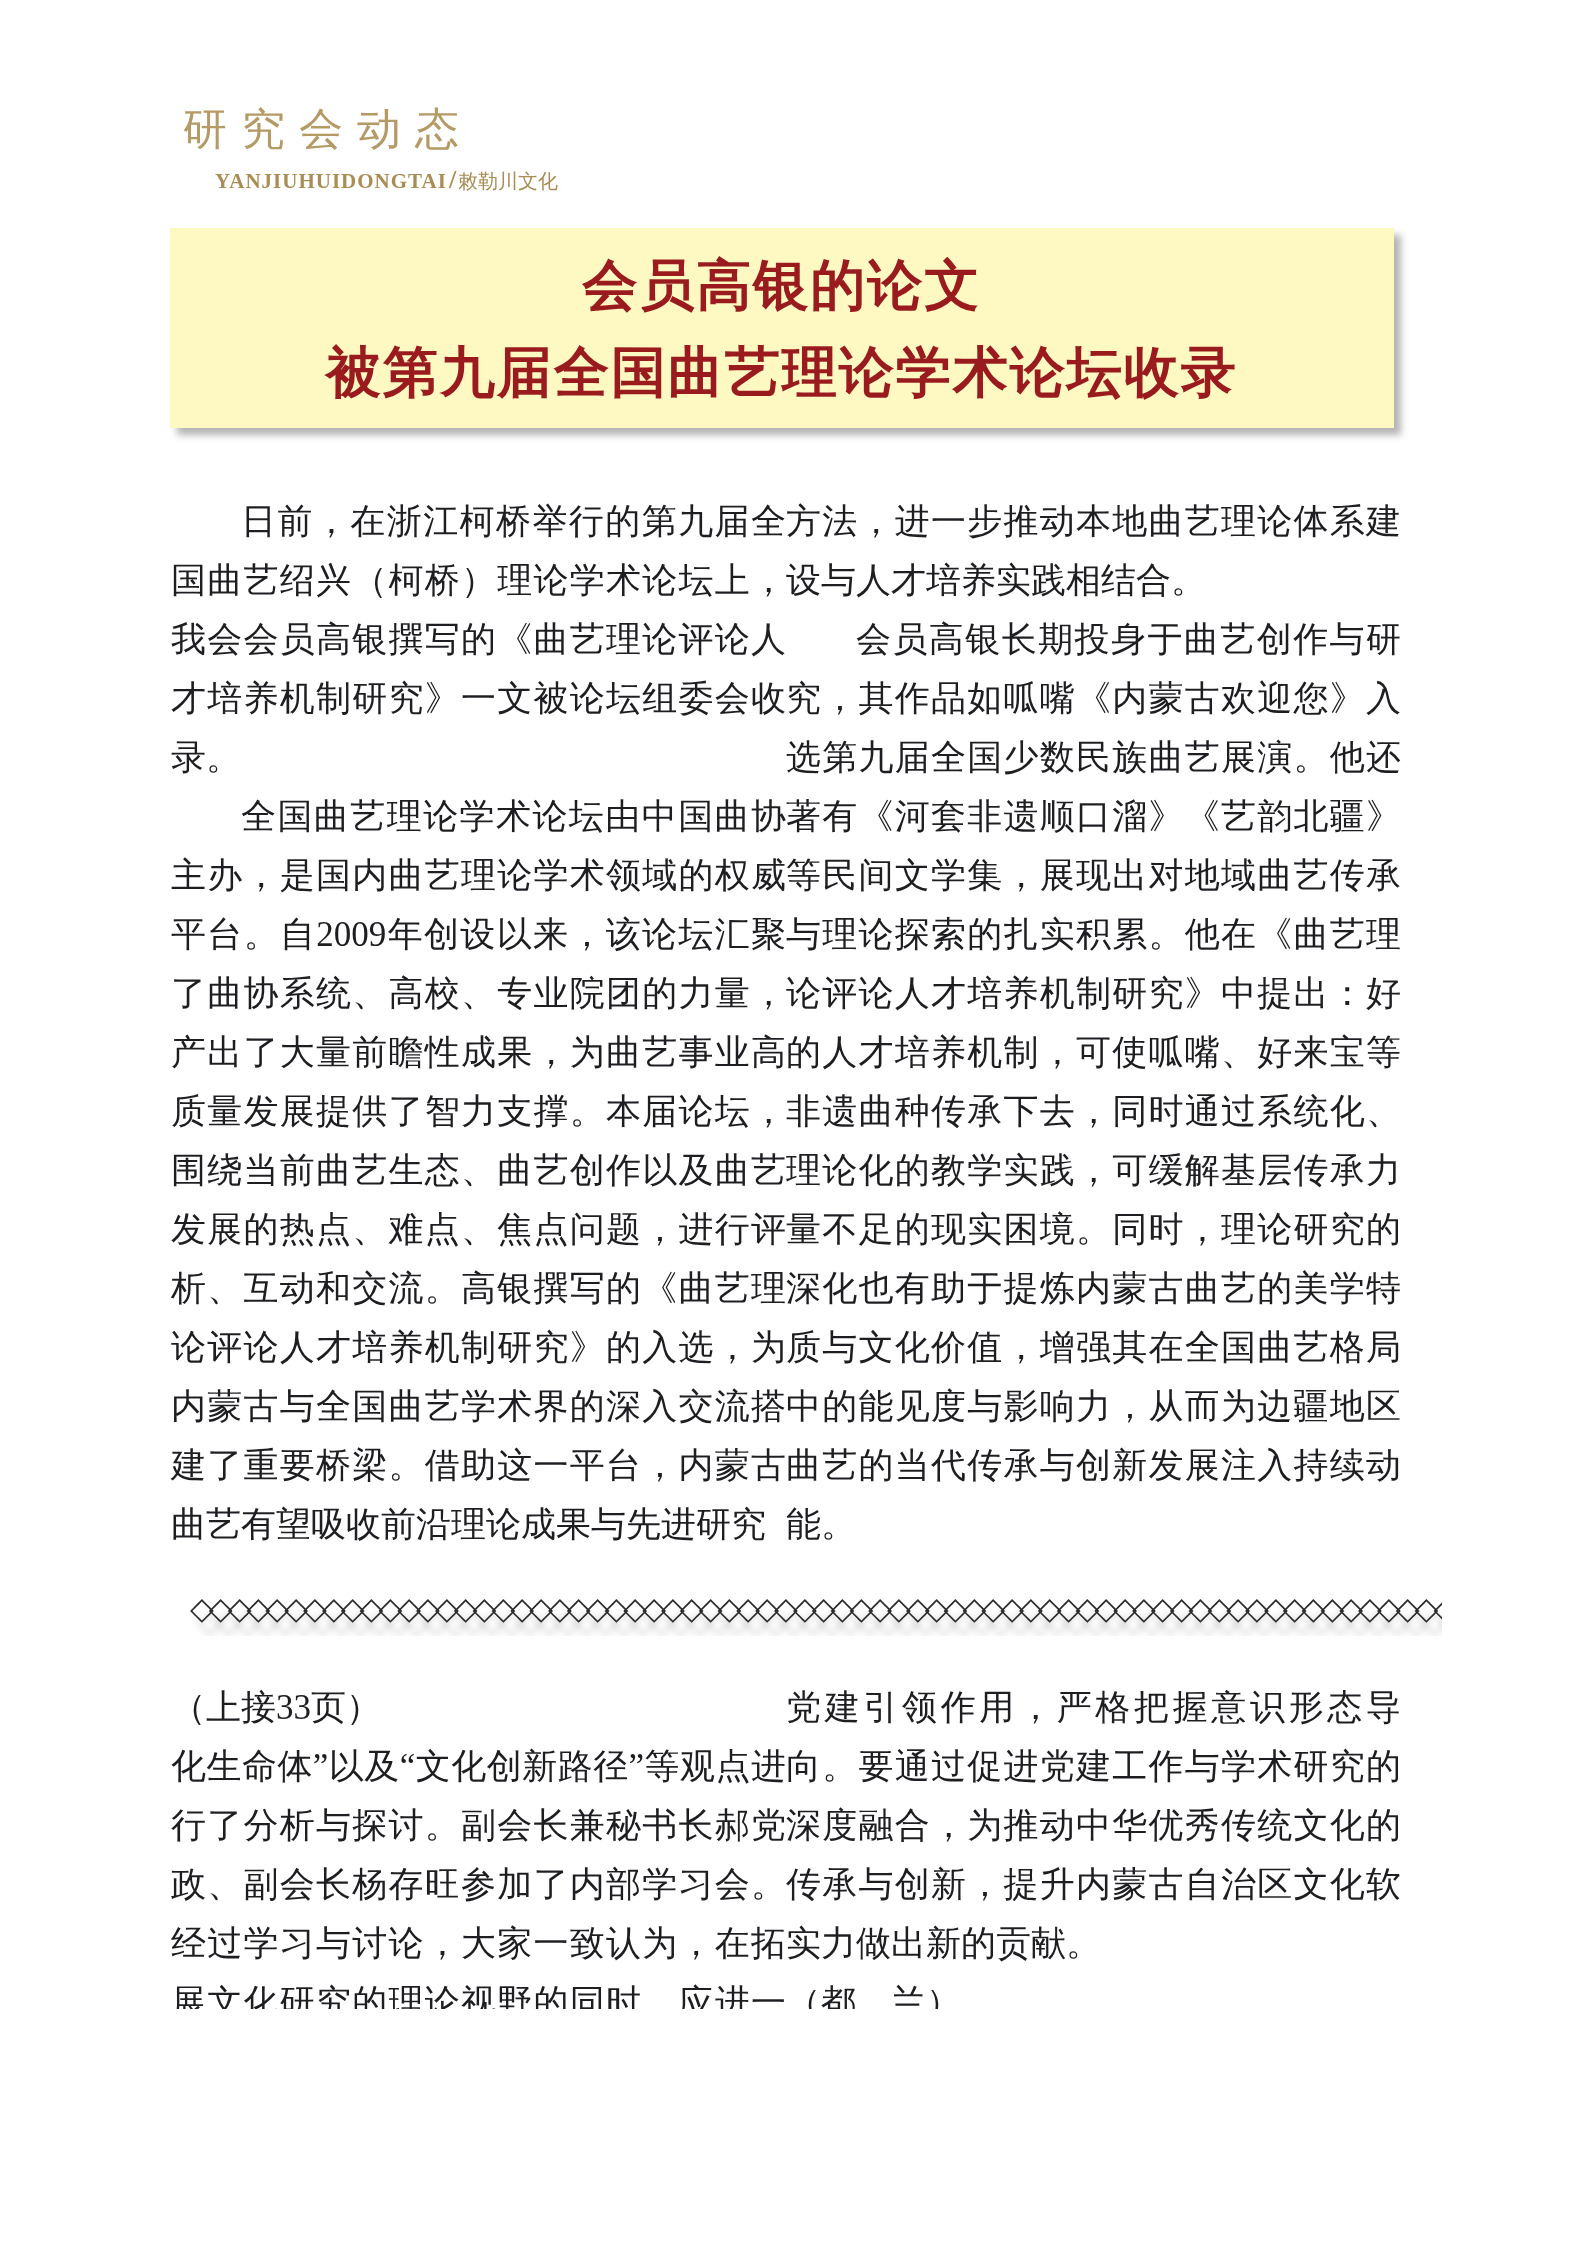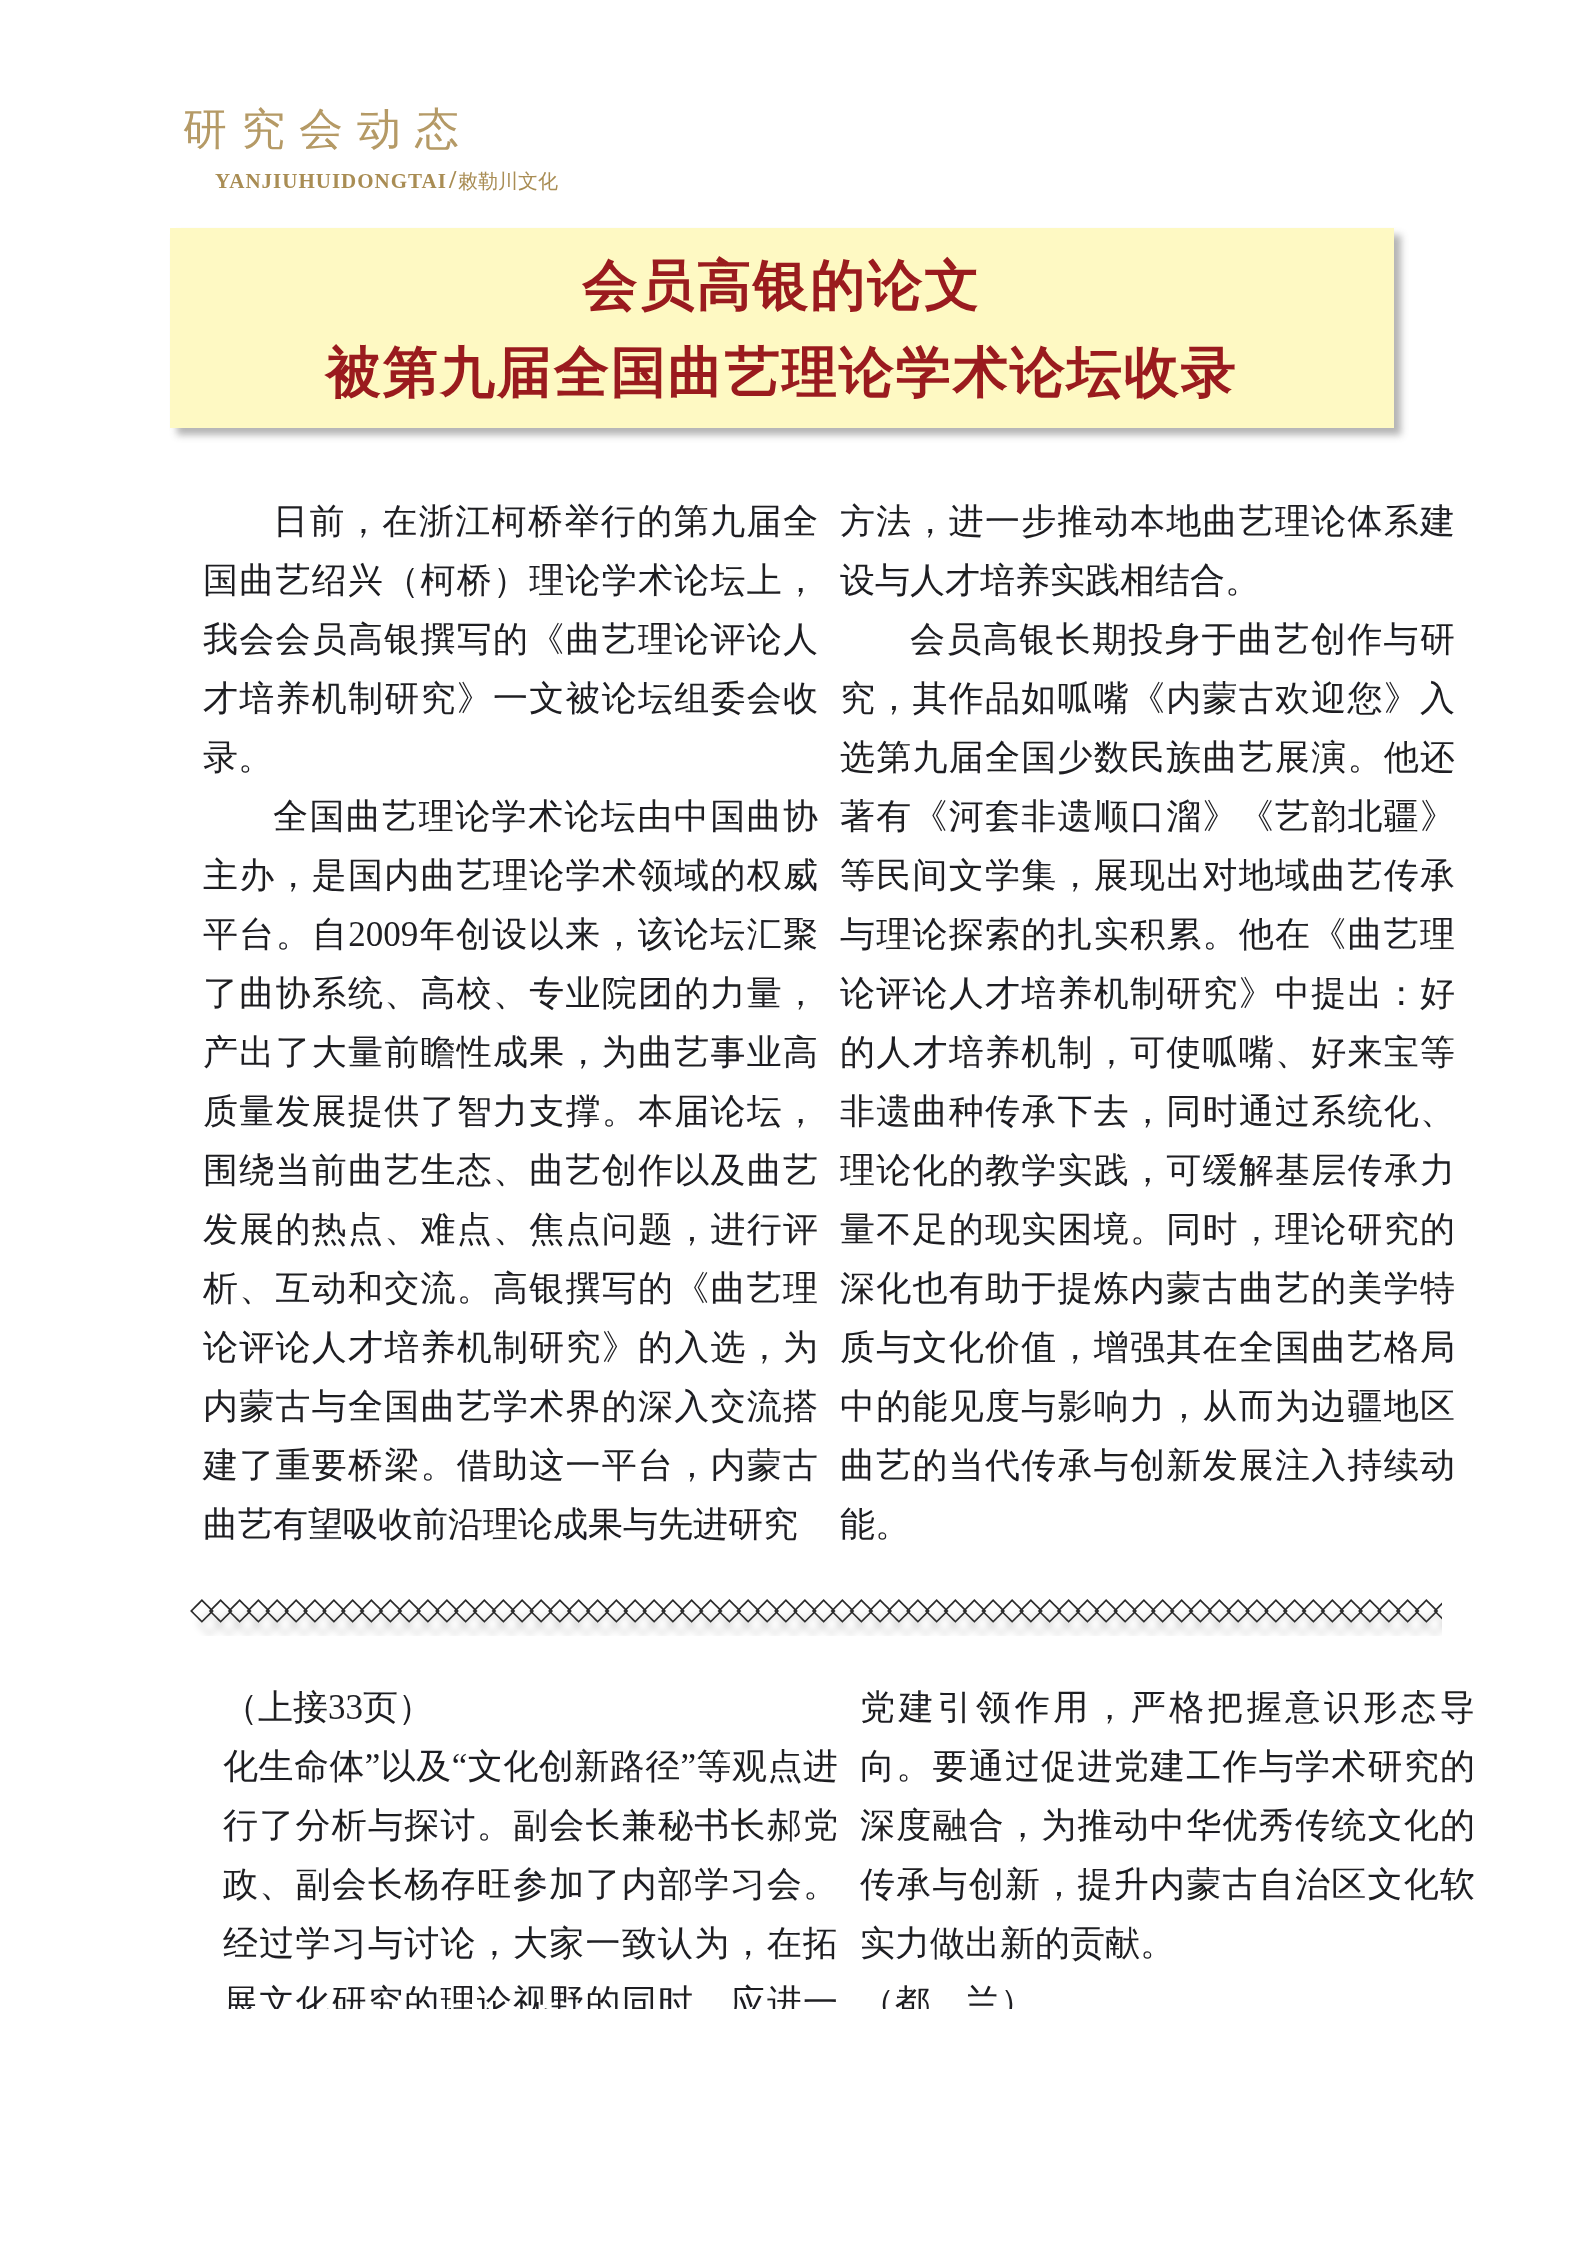--- a/index.html
+++ b/index.html
@@ -47,27 +47,27 @@
     font-weight: 700;
     font-size: 55px;
     line-height: 87px;
     color: #9a1b1e;
     letter-spacing: 2px;
   }
 
   
   .cols {
     position: absolute;
-    left: 203px;
+    left: 171px;
     width: 1252px;
     display: flex;
-    justify-content: space-between;
+    justify-content: flex-start;
   }
   .sec1 { top: 492px; }
-  .sec2 { top: 1678px; margin-left: 20px; }
+  .sec2 { top: 1678px; }
   .col { width: 615px; }
   .col p {
     margin: 0;
     font-size: 35px;
     line-height: 59px;
     text-align: justify;
     text-justify: inter-ideograph;
     color: #1e1e22;
   }
   .col p.indent { text-indent: 2em; }

